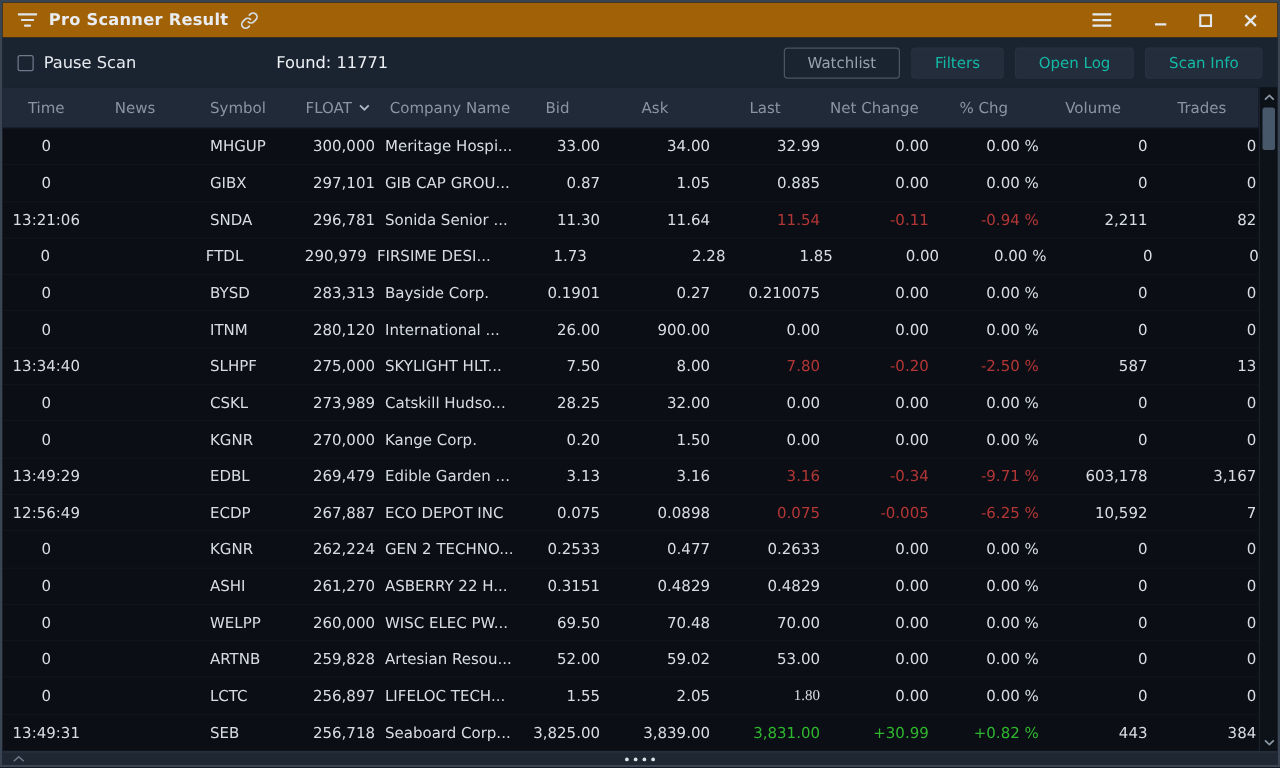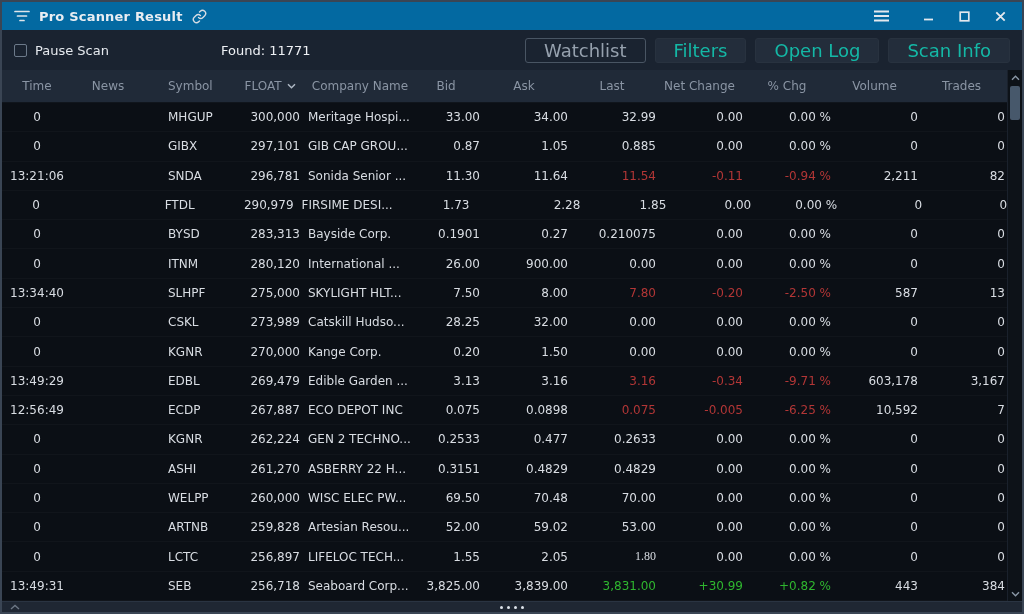--- a/index.html
+++ b/index.html
@@ -3,35 +3,35 @@
 <meta charset="utf-8">
 <style>
   html,body{margin:0;padding:0;background:#0c1118;}
   .window{
     position:relative;width:1024px;height:614px;box-sizing:border-box;
     border:2px solid #3a4554;background:#0b0f15;
     font-family:"DejaVu Sans","Liberation Sans",sans-serif;
     display:flex;flex-direction:column;overflow:hidden;
   }
   
-  .titlebar{flex:0 0 28px;height:28px;background:#0369a1;display:flex;align-items:center;padding:0 12px;}
+  .titlebar{flex:0 0 28px;height:28px;background:#a16207;display:flex;align-items:center;padding:0 12px;}
   .titlebar .ticon{display:flex;align-items:center;justify-content:center;margin-right:9px;}
   .title{font-size:13px;font-weight:bold;color:#e9edf2;letter-spacing:.2px;margin-right:9px;}
   .spacer{flex:1;}
   .menu-btn{display:flex;align-items:center;justify-content:center;padding:2px 4px;}
   .win-controls{display:flex;gap:24px;margin-left:28px;margin-right:4px;align-items:center;}
   .win-controls .wc{display:flex;align-items:center;justify-content:center;width:12px;height:12px;}
   
   .toolbar{flex:0 0 40px;height:40px;background:#1a2330;display:flex;align-items:center;padding:0 12px;}
   .pause-wrap{display:flex;align-items:center;}
   .checkbox{width:13px;height:13px;border:1px solid #6c7a8a;border-radius:2px;background:transparent;margin-right:8px;box-sizing:border-box;}
   .pause-label{font-size:13px;color:#e6eaef;}
   .found{font-size:13px;color:#eef1f5;margin-left:112px;}
   .btn{height:25px;box-sizing:border-box;padding:0 18px;display:flex;align-items:center;justify-content:center;
-       font-size:18px;border-radius:3px;margin-left:9px;cursor:default;}
+       font-size:12px;border-radius:3px;margin-left:9px;cursor:default;}
   .btn.filled{background:#232d3b;border:1px solid #28323f;color:#14b8a6;}
   .btn.outlined{background:transparent;border:1px solid #495563;color:#96a1ae;}
   
   .table-area{flex:1;display:flex;min-height:0;}
   .table-main{flex:1;display:flex;flex-direction:column;min-width:0;}
   .thead{flex:0 0 32px;height:32px;background:#202a38;display:flex;align-items:center;border-bottom:1px solid #10151c;}
   .th{display:flex;align-items:center;font-size:12px;color:#8a95a4;box-sizing:border-box;white-space:nowrap;}
   .th .sort-ic{margin-left:5px;display:flex;align-items:center;}
   .tbody{flex:1;display:flex;flex-direction:column;background:#0b0f15;min-height:0;}
   .tr{flex:1;display:flex;align-items:center;border-bottom:1px solid rgba(255,255,255,.028);}

